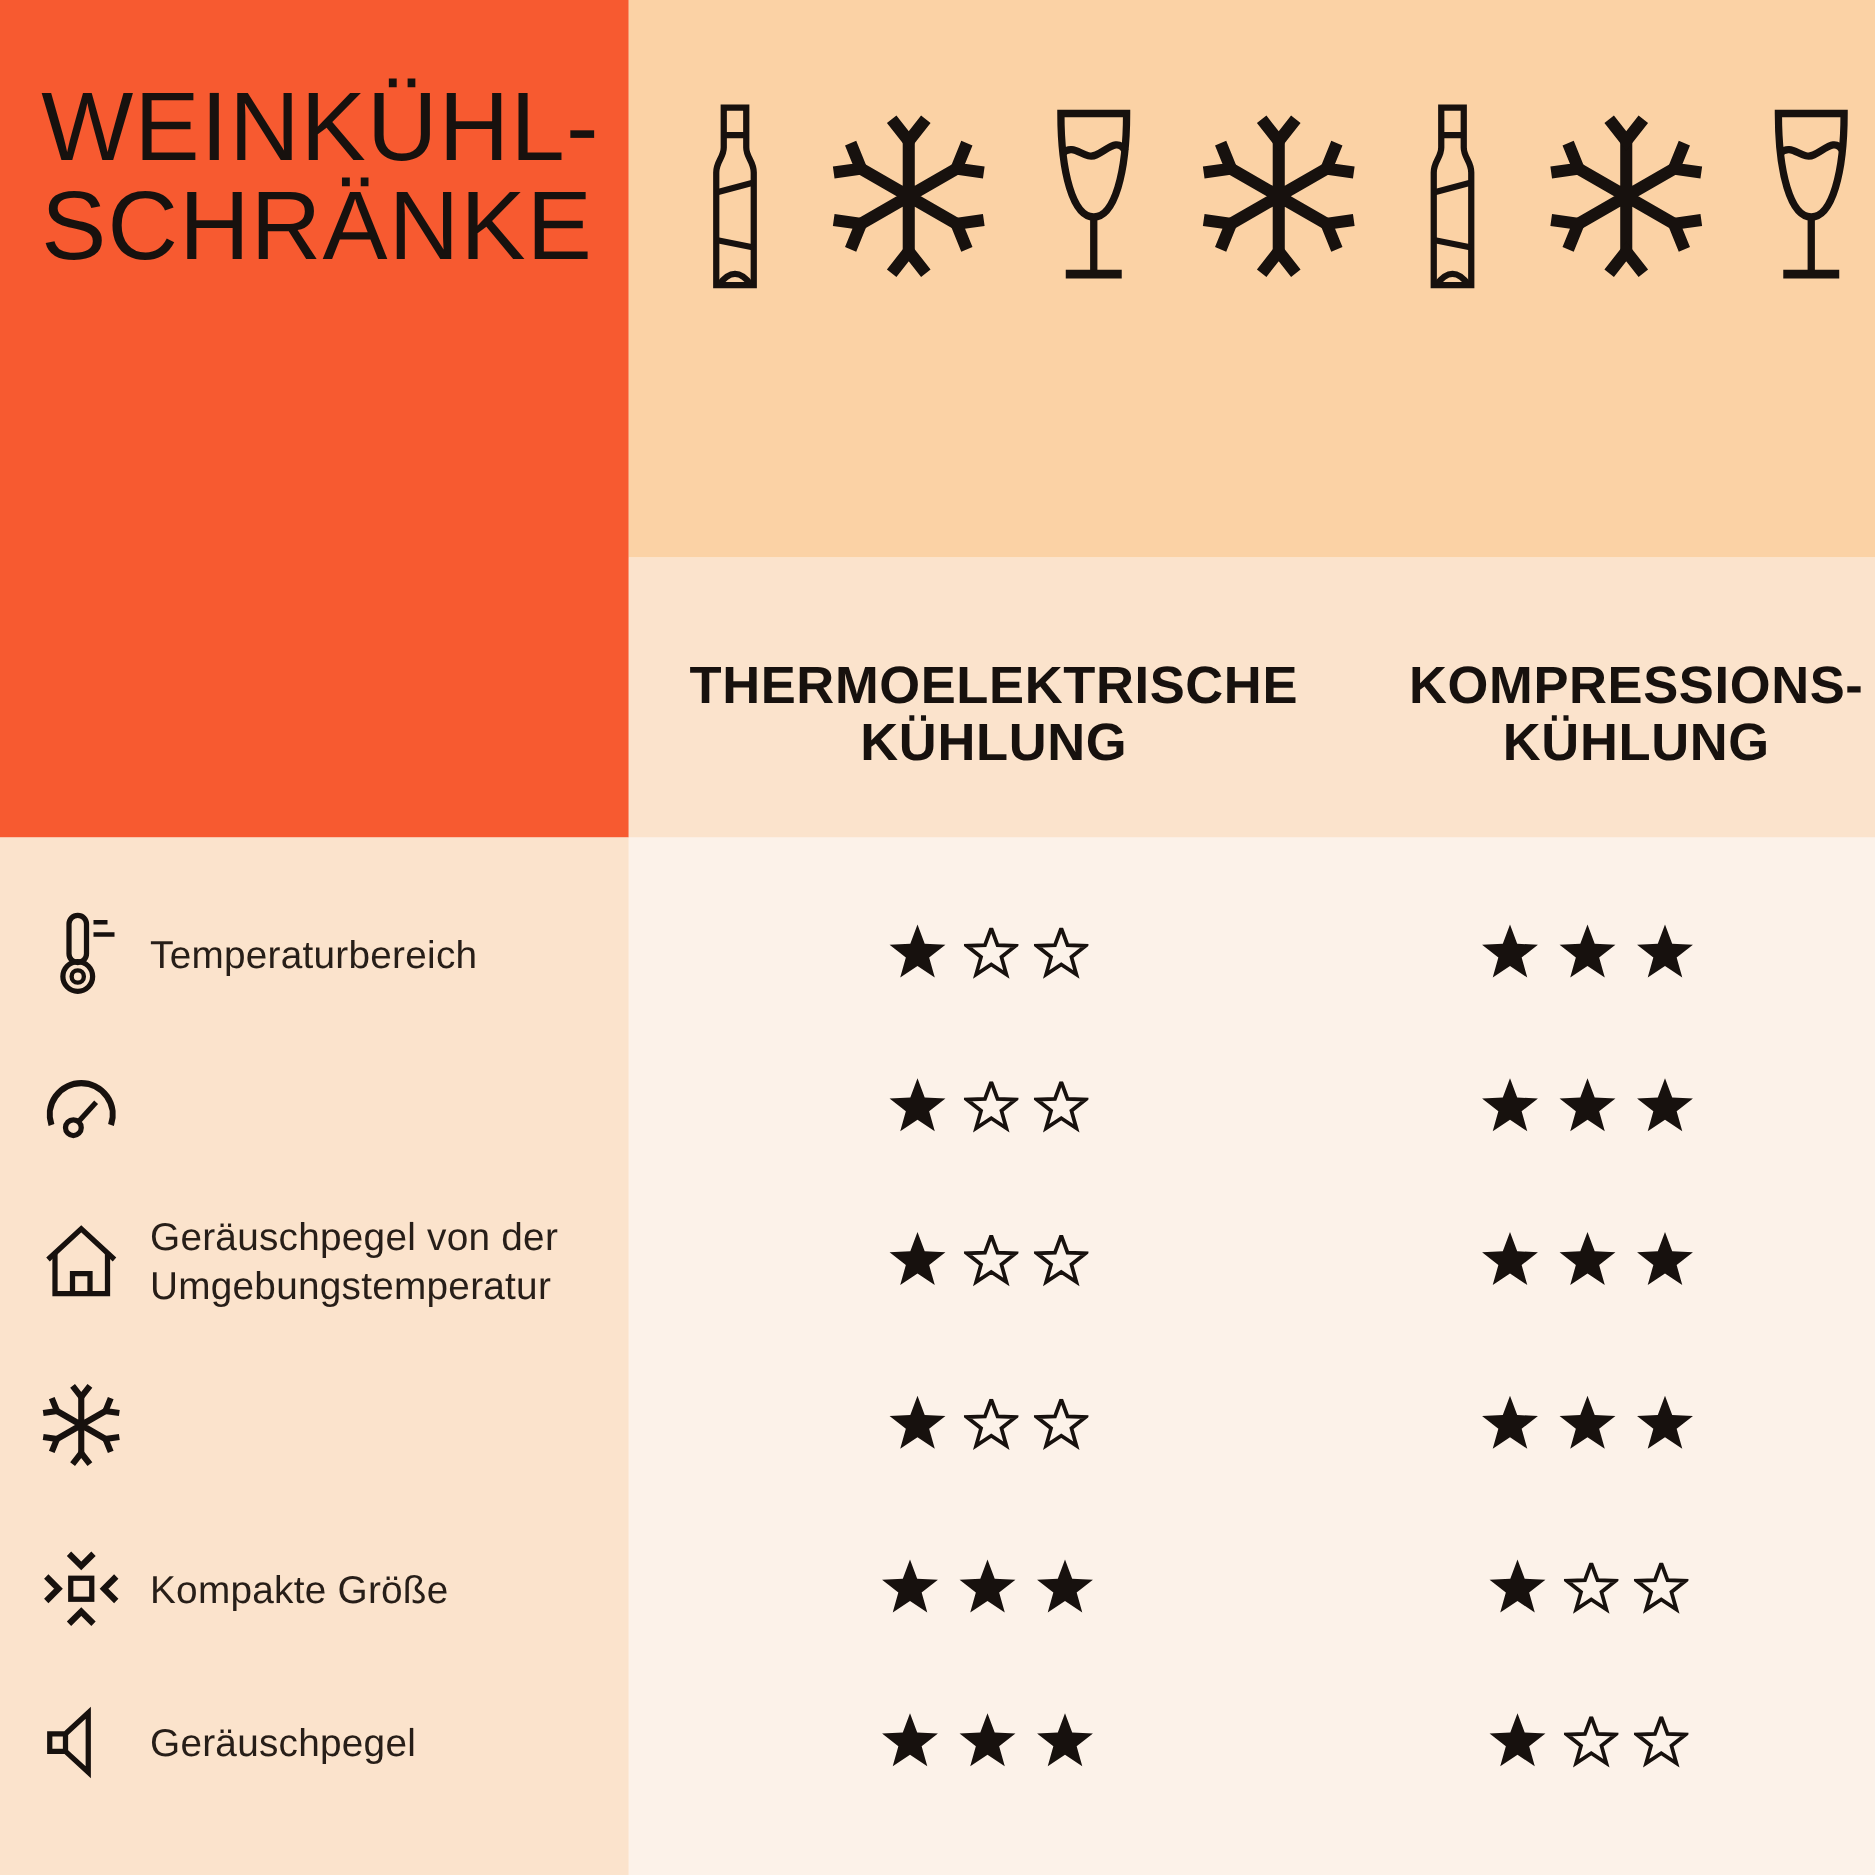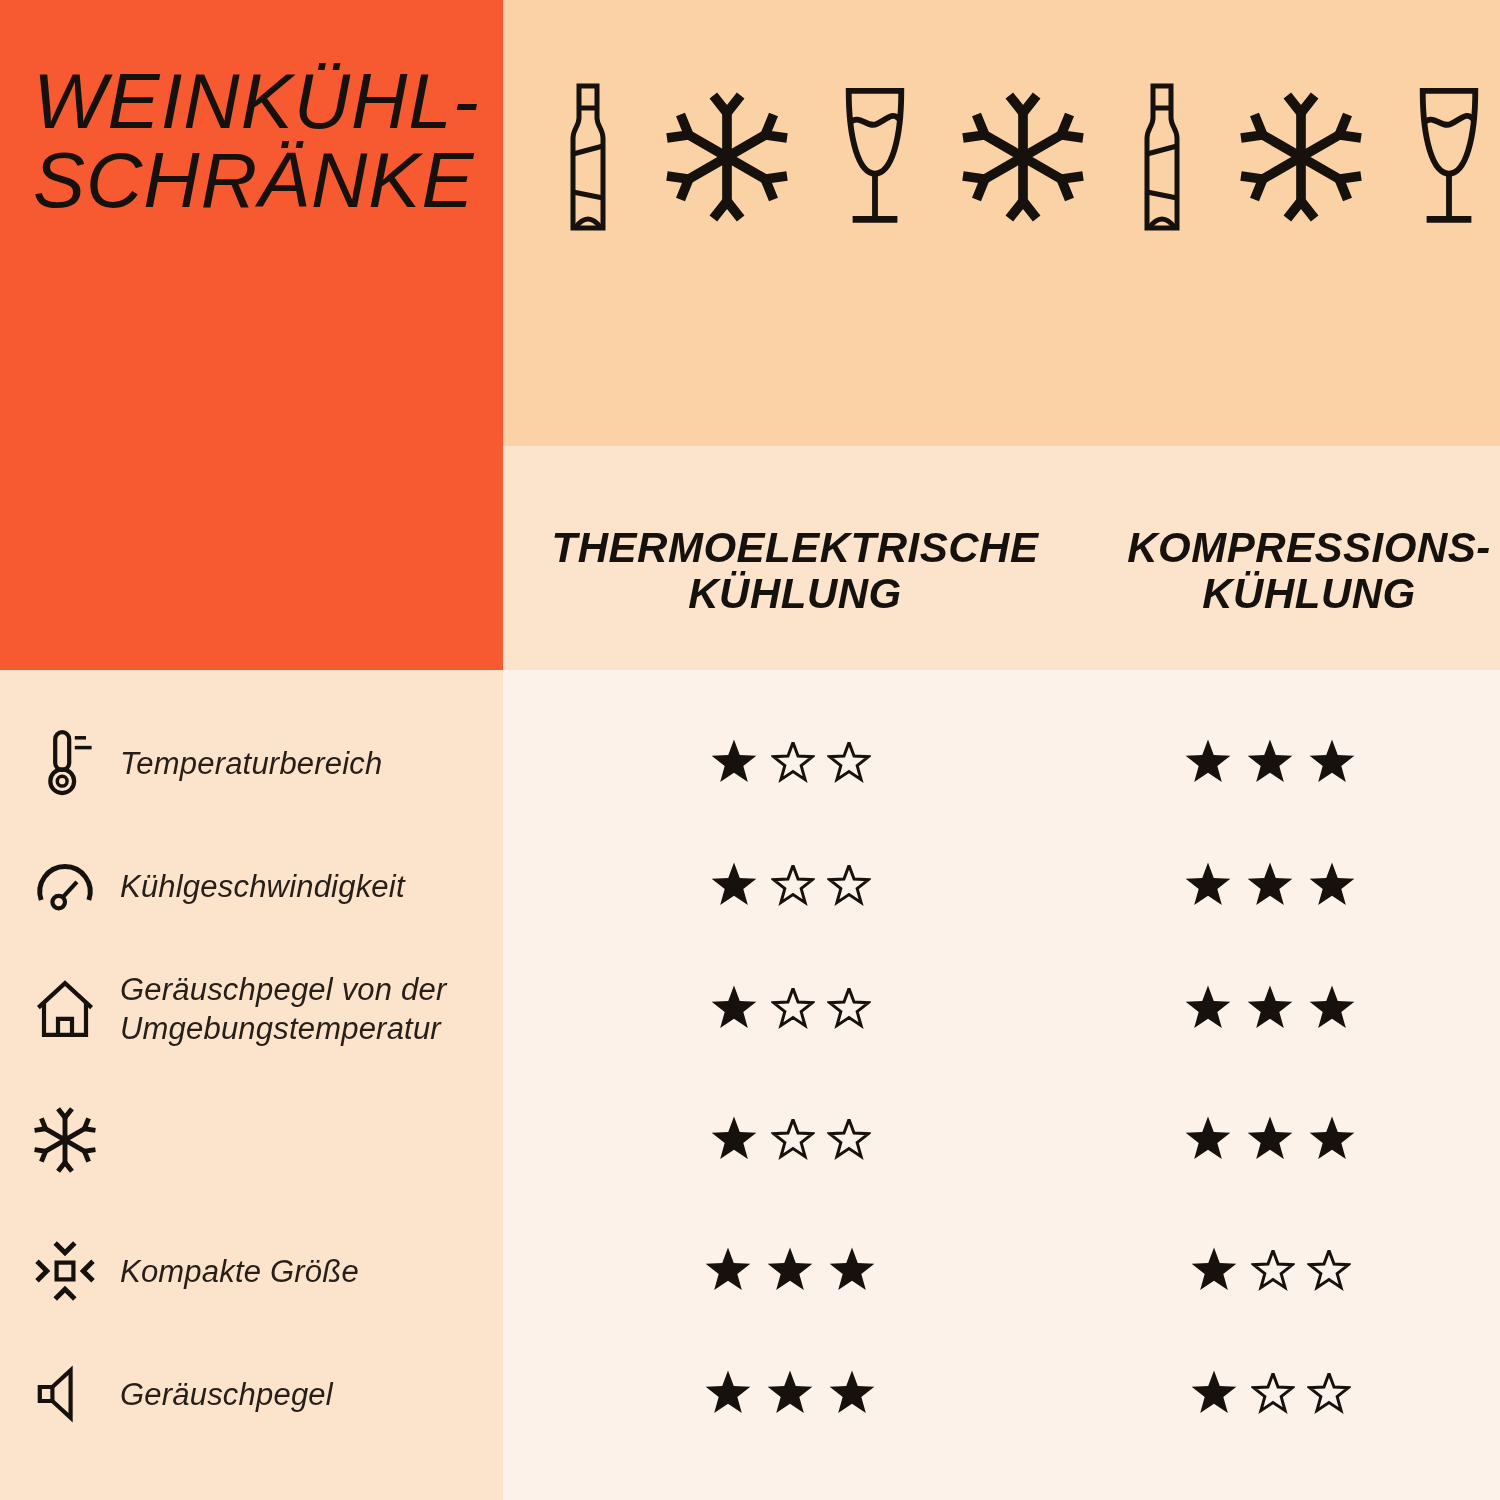--- a/index.html
+++ b/index.html
@@ -2,21 +2,21 @@
 <html style="--accent: #F75A30; --band: #FBD2A5; --panel: #FBE3CC; --surface: #FCF2E9; --ink: #17110E; --label_ink: #271E18;"><head>
 <meta charset="utf-8">
 <style>
   :root{
     --accent:#F75A30; --band:#FBD2A5; --panel:#FBE3CC; --surface:#FCF2E9;
     --ink:#17110E; --label_ink:#271E18;
   }
   *{margin:0;padding:0;box-sizing:border-box;}
   html,body{width:1500px;height:1500px;}
   body{font-family:"Liberation Sans", sans-serif; background:var(--surface); position:relative; overflow:hidden;}
-  .canvas{position:absolute; inset:0; width:1500px; height:1500px;font-style:italic;}
+  .canvas{position:absolute; inset:0; width:1500px; height:1500px;}
 
   
   .title-block{position:absolute; left:0; top:0; width:503px; height:670px; background:var(--accent);}
   .icons-band{position:absolute; left:503px; top:0; width:997px; height:446px; background:var(--band);}
   .headers-band{position:absolute; left:503px; top:446px; width:997px; height:224px; background:var(--panel);}
   .criteria-panel{position:absolute; left:0; top:670px; width:503px; height:830px; background:var(--panel);}
   .ratings-panel{position:absolute; left:503px; top:670px; width:997px; height:830px; background:var(--surface);}
 
   h1{font-size:78px; line-height:79px; font-weight:400; letter-spacing:1px; color:var(--ink);
      position:absolute; left:33px; top:62px; white-space:nowrap;}
@@ -205,21 +205,20 @@
           <use href="#i-star" xlink:href="#i-star"></use>
         </svg>
       </div>
   </div>
 
   <div class="row r2">
     <div class="row-head">
       <svg class="row-icon">
           <use href="#i-gauge" xlink:href="#i-gauge"></use>
         </svg>
-      <div class="row-label">Kühlgeschwindigkeit</div>
     </div>
     <div class="stars stars-thermo">
         <svg viewBox="0 0 50 48" class="star filled">
           <use href="#i-star" xlink:href="#i-star"></use>
         </svg>
         <svg viewBox="0 0 50 48" class="star outline">
           <use href="#i-star" xlink:href="#i-star"></use>
         </svg>
         <svg viewBox="0 0 50 48" class="star outline">
           <use href="#i-star" xlink:href="#i-star"></use>

